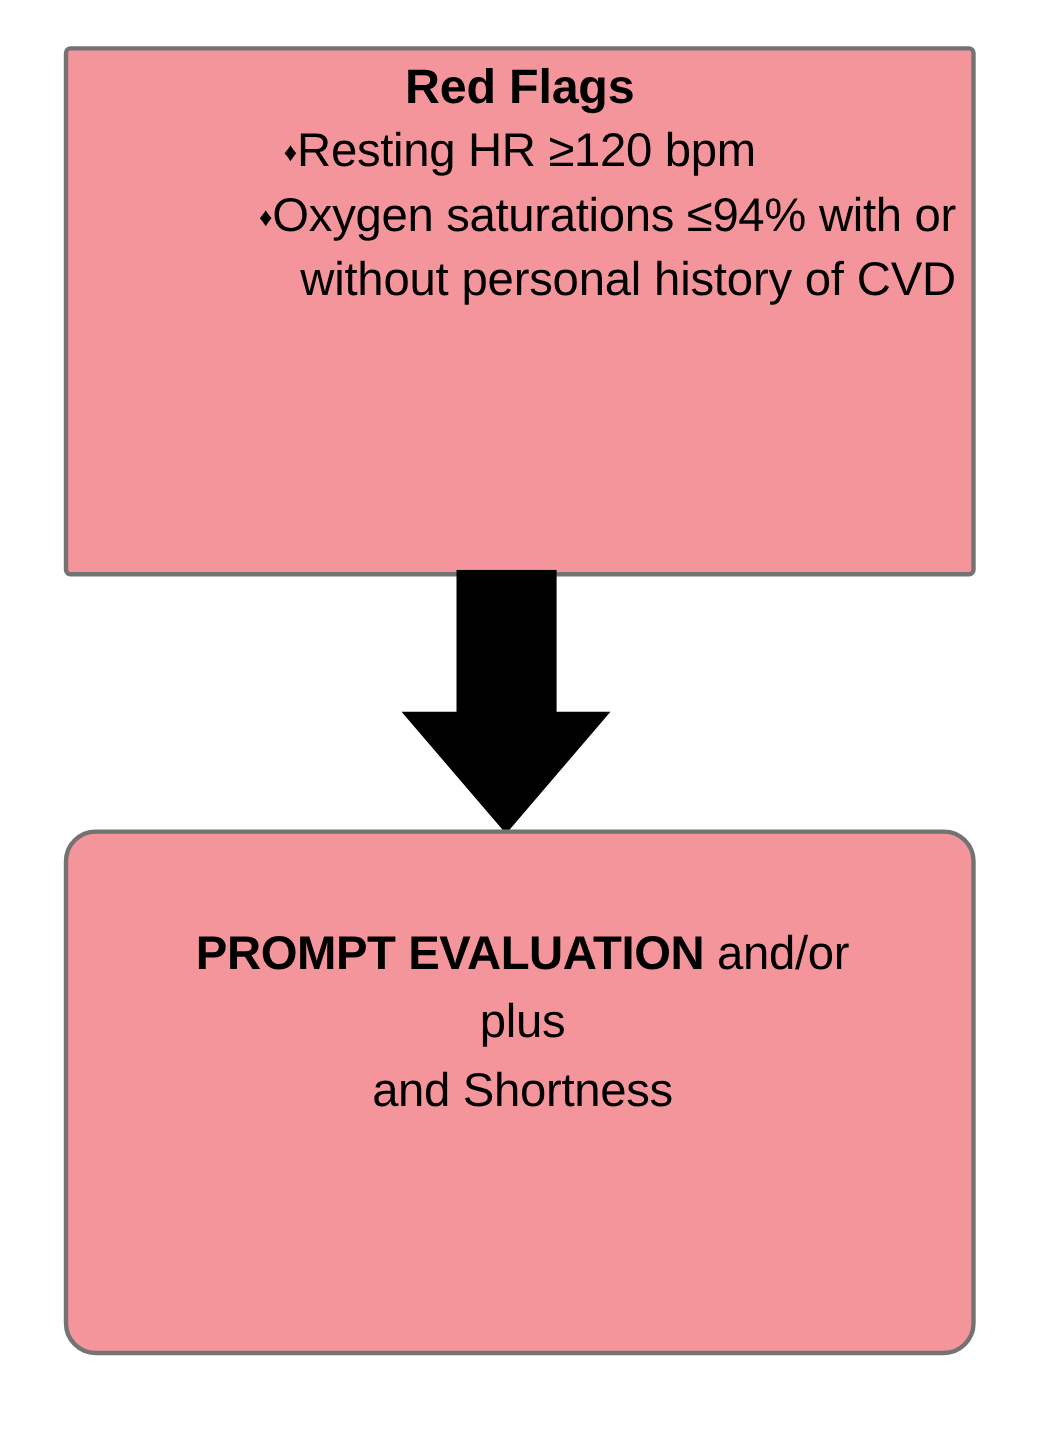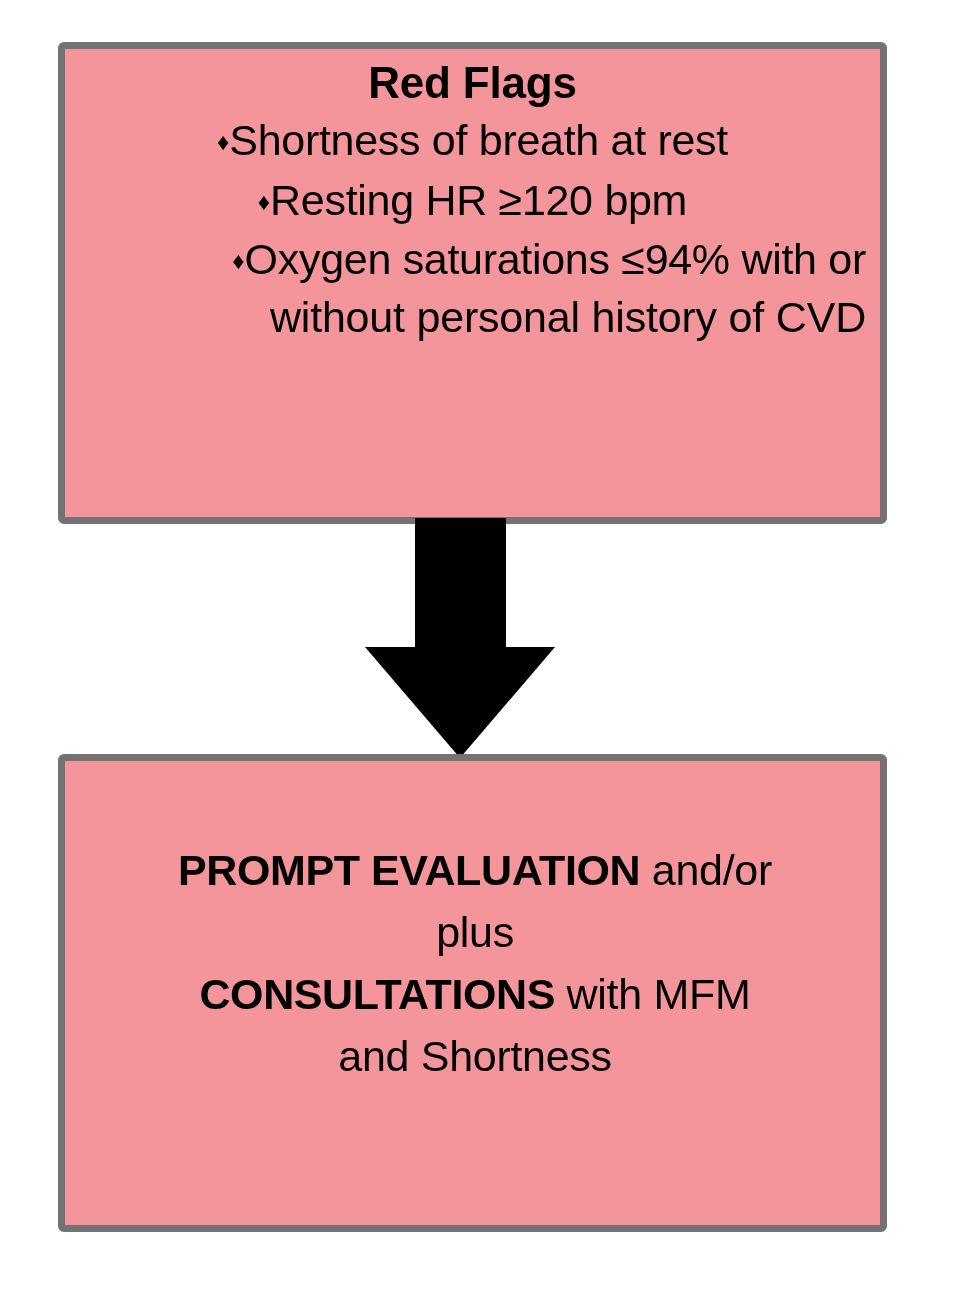--- a/index.html
+++ b/index.html
@@ -23,21 +23,21 @@
     left: 0; top: 0;
     width: 956px;
     height: 1300px;
   }
 
   
   .flow-box {
     position: absolute;
     box-sizing: border-box;
     background: #F4959C;
-    border: 7px solid #737373;
+    border: 4px solid #737373;
     border-radius: 6px;
   }
 
   
   #red-flags-box {
     left: 58px;
     top: 42px;
     width: 829px;
     height: 482px;
     padding: 6px 14px 0 14px;
@@ -92,20 +92,21 @@
     pointer-events: none;
   }
 
   
   #action-box {
     left: 58px;
     top: 754px;
     width: 829px;
     height: 478px;
     padding: 78px 18px 0 23px;
+    border-radius: 29px;
   }
 
   .action-line {
     text-align: center;
     font-size: 43px;
     line-height: 62px;
     font-stretch: condensed;
     letter-spacing: -0.3px;
     white-space: nowrap;
   }
@@ -116,23 +117,20 @@
 <body>
 
 <div id="flowchart">
 
   <div class="flow-box" id="red-flags-box">
 
     <div class="box-title">Red Flags</div>
 
     <ul class="bullet-list">
 
-      <li class="bullet-item">
-        <span class="bullet-glyph">♦</span><span class="bullet-text">Shortness of breath at rest</span>
-      </li>
 
 
       <li class="bullet-item">
         <span class="bullet-glyph">♦</span><span class="bullet-text">Resting HR ≥120 bpm</span>
       </li>
 
 
       <li class="bullet-item wrap">
         <span class="bullet-glyph">♦</span><span class="bullet-text">Oxygen saturations ≤94% with or</span>
         <span class="cont-line">without personal history of CVD</span>
@@ -149,23 +147,20 @@
 
     <div class="action-line">
       <span class="strong">PROMPT EVALUATION</span><span> and/or</span>
     </div>
 
 
     <div class="action-line">
       <span class="ital">plus</span>
     </div>
 
-    <div class="action-line">
-      <span class="strong">CONSULTATIONS</span><span> with MFM</span>
-    </div>
 
     <div class="action-line">
       <span>and Shortness</span>
     </div>
 
   </div>
 
 </div>
 
 </body></html>

